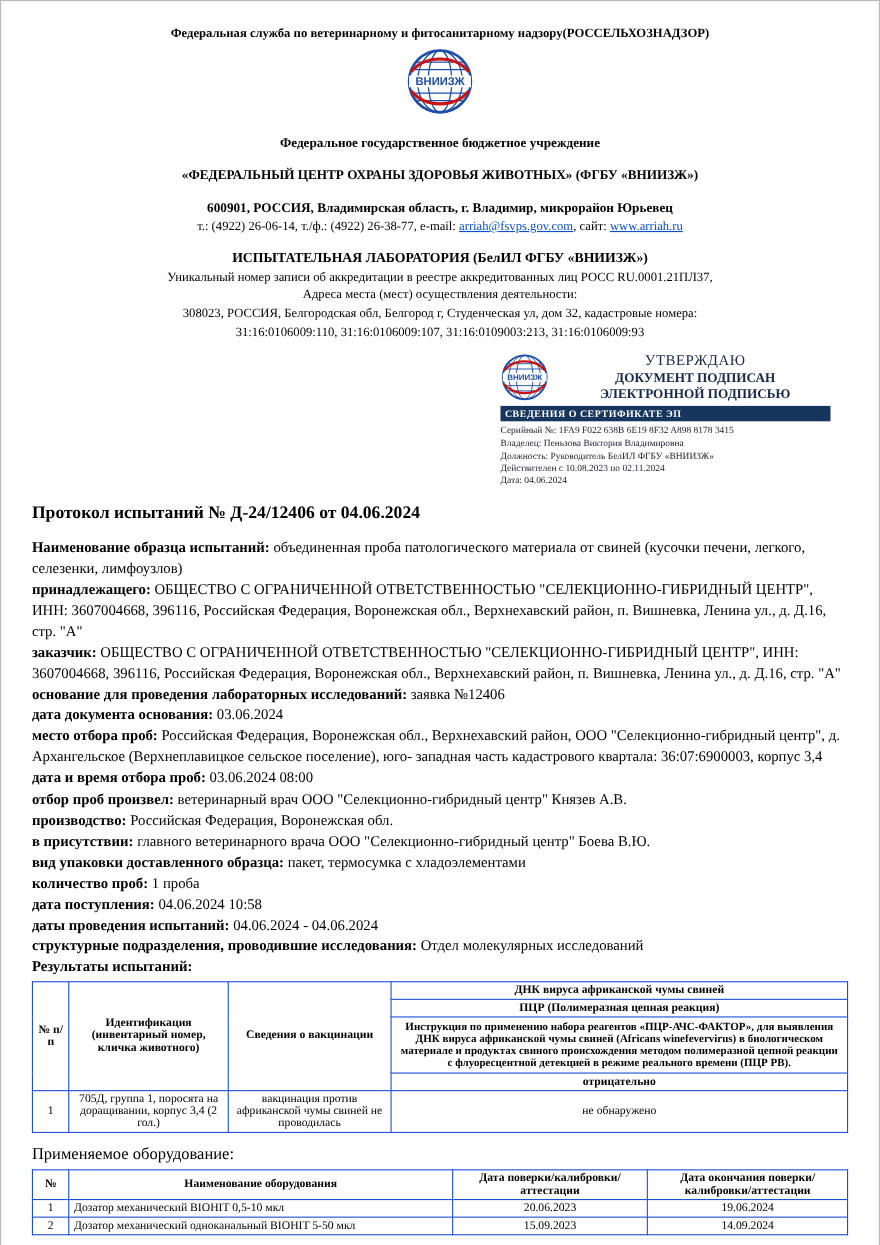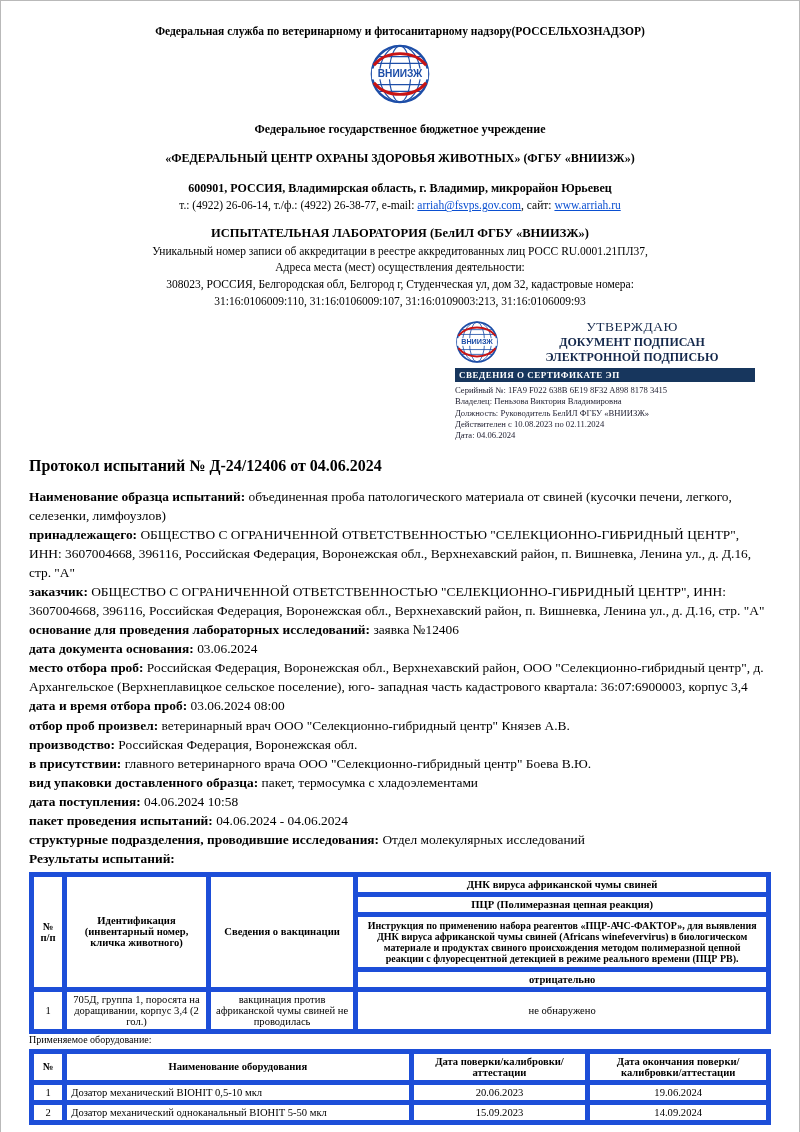--- a/index.html
+++ b/index.html
@@ -25,27 +25,27 @@
   .stamp-signed { font-weight:bold; font-size:12px; line-height:1.25; }
   .cert-bar { display:block; background:#17365d; color:#fff; font-weight:bold;
               font-size:9px; letter-spacing:.5px; padding:2px 4px; margin:3px 0 3px 0; }
   .stamp-line { font-size:8.6px; line-height:1.3; color:#1c1c2e; }
   
   .doc-title { font-weight:bold; font-size:16px; text-align:left; margin:16px 0 12px; }
   .fields p { font-size:13.4px; line-height:1.42; }
   .fields b { font-weight:bold; }
   
   table { border-collapse:collapse; width:100%; }
-  td, th { border:5px solid #1d4ed8; padding:2px 4px; vertical-align:middle; }
+  td, th { border:1px solid #1d4ed8; padding:2px 4px; vertical-align:middle; }
   .rt th, .rt td { font-size:10.6px; text-align:center; }
   .rt .hd { font-weight:bold; }
   .rt .doc-cell { font-weight:bold; font-size:10px; text-align:center; padding:3px 6px; }
   .rt col.c-num { width:4.5%; } .rt col.c-id { width:19.5%; }
   .rt col.c-vac { width:20%; } .rt col.c-res { width:56%; }
-  .eq-head { font-size:10px; margin:0 0 4px; }
+  .eq-head { font-size:15px; margin:12px 0 4px; }
   .eq th { font-weight:bold; font-size:10.6px; text-align:center; }
   .eq td { font-size:10.6px; }
   .eq .t-c { text-align:center; }
   .eq col.e-num { width:4.5%; } .eq col.e-name { width:47%; }
   .eq col.e-d1 { width:24%; } .eq col.e-d2 { width:24.5%; }
   
   .footer { margin-top:10px; font-size:11.4px; line-height:1.5; }
 </style>
 </head>
 <body>
@@ -123,22 +123,23 @@
     <p><b>принадлежащего:</b> <span>ОБЩЕСТВО С ОГРАНИЧЕННОЙ ОТВЕТСТВЕННОСТЬЮ "СЕЛЕКЦИОННО-ГИБРИДНЫЙ ЦЕНТР", ИНН: 3607004668, 396116, Российская Федерация, Воронежская обл., Верхнехавский район, п. Вишневка, Ленина ул., д. Д.16, стр. "А"</span></p>
     <p><b>заказчик:</b> <span>ОБЩЕСТВО С ОГРАНИЧЕННОЙ ОТВЕТСТВЕННОСТЬЮ "СЕЛЕКЦИОННО-ГИБРИДНЫЙ ЦЕНТР", ИНН: 3607004668, 396116, Российская Федерация, Воронежская обл., Верхнехавский район, п. Вишневка, Ленина ул., д. Д.16, стр. "А"</span></p>
     <p><b>основание для проведения лабораторных исследований:</b> <span>заявка №12406</span></p>
     <p><b>дата документа основания:</b> <span>03.06.2024</span></p>
     <p><b>место отбора проб:</b> <span>Российская Федерация, Воронежская обл., Верхнехавский район, ООО "Селекционно-гибридный центр", д. Архангельское (Верхнеплавицкое сельское поселение), юго- западная часть кадастрового квартала: 36:07:6900003, корпус 3,4</span></p>
     <p><b>дата и время отбора проб:</b> <span>03.06.2024 08:00</span></p>
     <p><b>отбор проб произвел:</b> <span>ветеринарный врач ООО "Селекционно-гибридный центр" Князев А.В.</span></p>
     <p><b>производство:</b> <span>Российская Федерация, Воронежская обл.</span></p>
     <p><b>в присутствии:</b> <span>главного ветеринарного врача ООО "Селекционно-гибридный центр" Боева В.Ю.</span></p>
     <p><b>вид упаковки доставленного образца:</b> <span>пакет, термосумка с хладоэлементами</span></p>
+    <p><b>количество проб:</b> <span>1 проба</span></p>
     <p><b>дата поступления:</b> <span>04.06.2024 10:58</span></p>
-    <p><b>пакет проведения испытаний:</b> <span>04.06.2024 - 04.06.2024</span></p>
+    <p><b>даты проведения испытаний:</b> <span>04.06.2024 - 04.06.2024</span></p>
     <p><b>структурные подразделения, проводившие исследования:</b> <span>Отдел молекулярных исследований</span></p>
     <p><b>Результаты испытаний:</b> <span></span></p>
   </div>
 
   <table class="rt" style="margin-top:4px;">
     <colgroup>
         <col class="c-num">
         <col class="c-id">
         <col class="c-vac">
         <col class="c-res">

